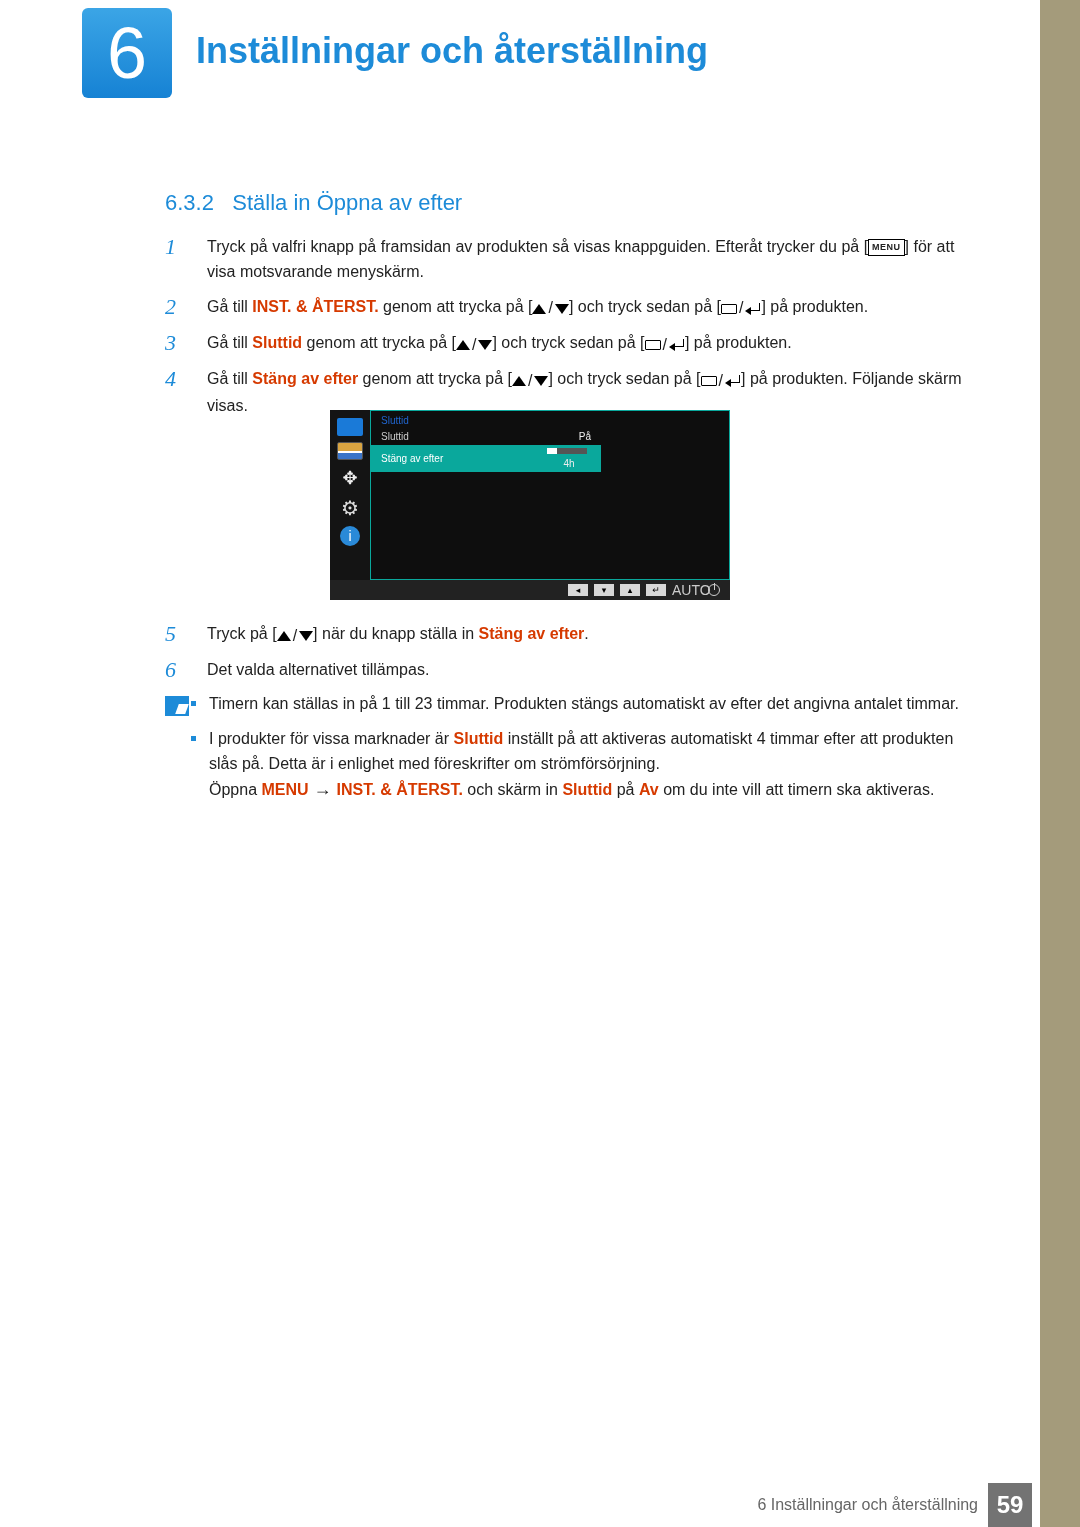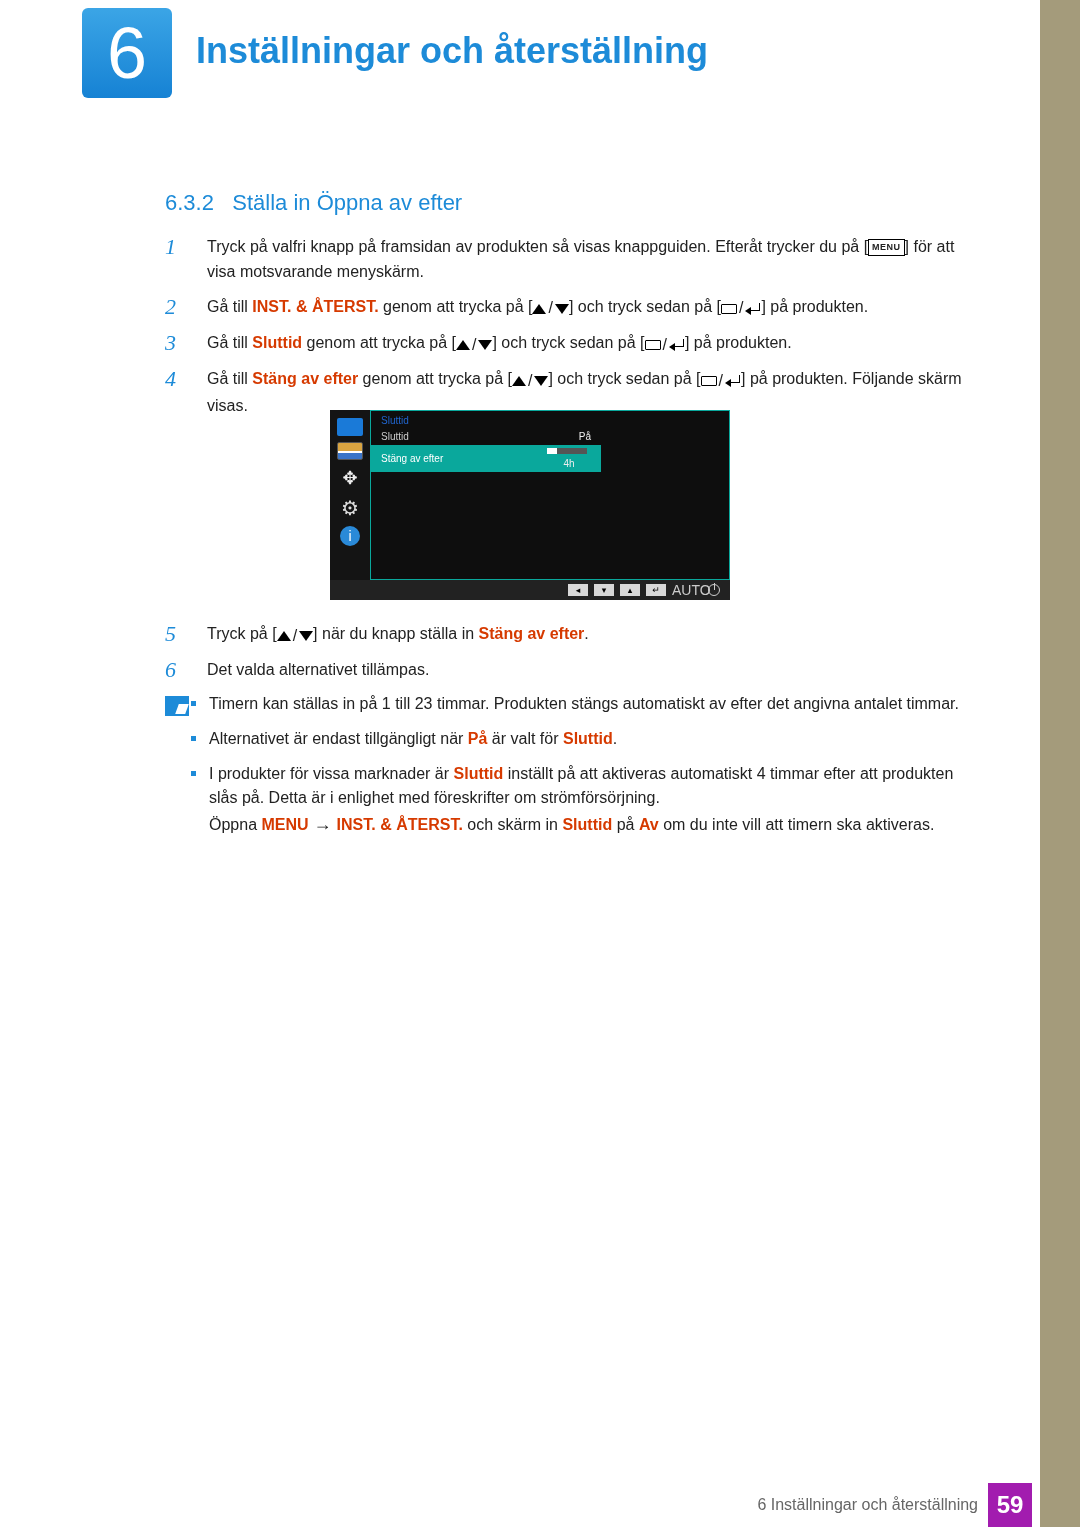--- a/index.html
+++ b/index.html
@@ -274,21 +274,21 @@
     align-items: center;
     gap: 10px;
     padding-right: 8px;
   }
   .footer-text {
     font-size: 16px;
     color: #666;
   }
   .footer-page {
     width: 44px; height: 44px;
-    background: #a21caf;
+    background: #737373;
     color: #fff;
     font-size: 24px;
     font-weight: bold;
     display: flex;
     align-items: center;
     justify-content: center;
   }
   .arrow { font-size: 18px; }
 </style>
 </head>
@@ -379,23 +379,20 @@
     <div class="step-num">6</div>
     <div class="step-body">Det valda alternativet tillämpas.</div>
   </div>
 </div>
 
 <div class="note-block">
   <div class="note-icon"></div>
   <ul class="note-list">
     <li>Timern kan ställas in på 1 till 23 timmar. Produkten stängs automatiskt av efter det angivna antalet timmar.</li>
     <li>
-      <span>Alternativet är endast tillgängligt när </span><span class="highlight-red">På</span><span> är valt för </span><span class="highlight-red">Sluttid</span><span>.</span>
-    </li>
-    <li>
       <span>I produkter för vissa marknader är </span><span class="highlight-red">Sluttid</span><span> inställt på att aktiveras automatiskt 4 timmar efter att produkten slås på. Detta är i enlighet med föreskrifter om strömförsörjning.</span><br>
       <span>Öppna </span><span class="highlight-red">MENU</span><span class="arrow"> → </span><span class="highlight-red">INST. &amp; ÅTERST.</span><span> och skärm in </span><span class="highlight-red">Sluttid</span><span> på </span><span class="highlight-red">Av</span><span> om du inte vill att timern ska aktiveras.</span>
     </li>
   </ul>
 </div>
 
 <div class="footer">
   <div class="footer-text">6 Inställningar och återställning</div>
   <div class="footer-page">59</div>
 </div>

